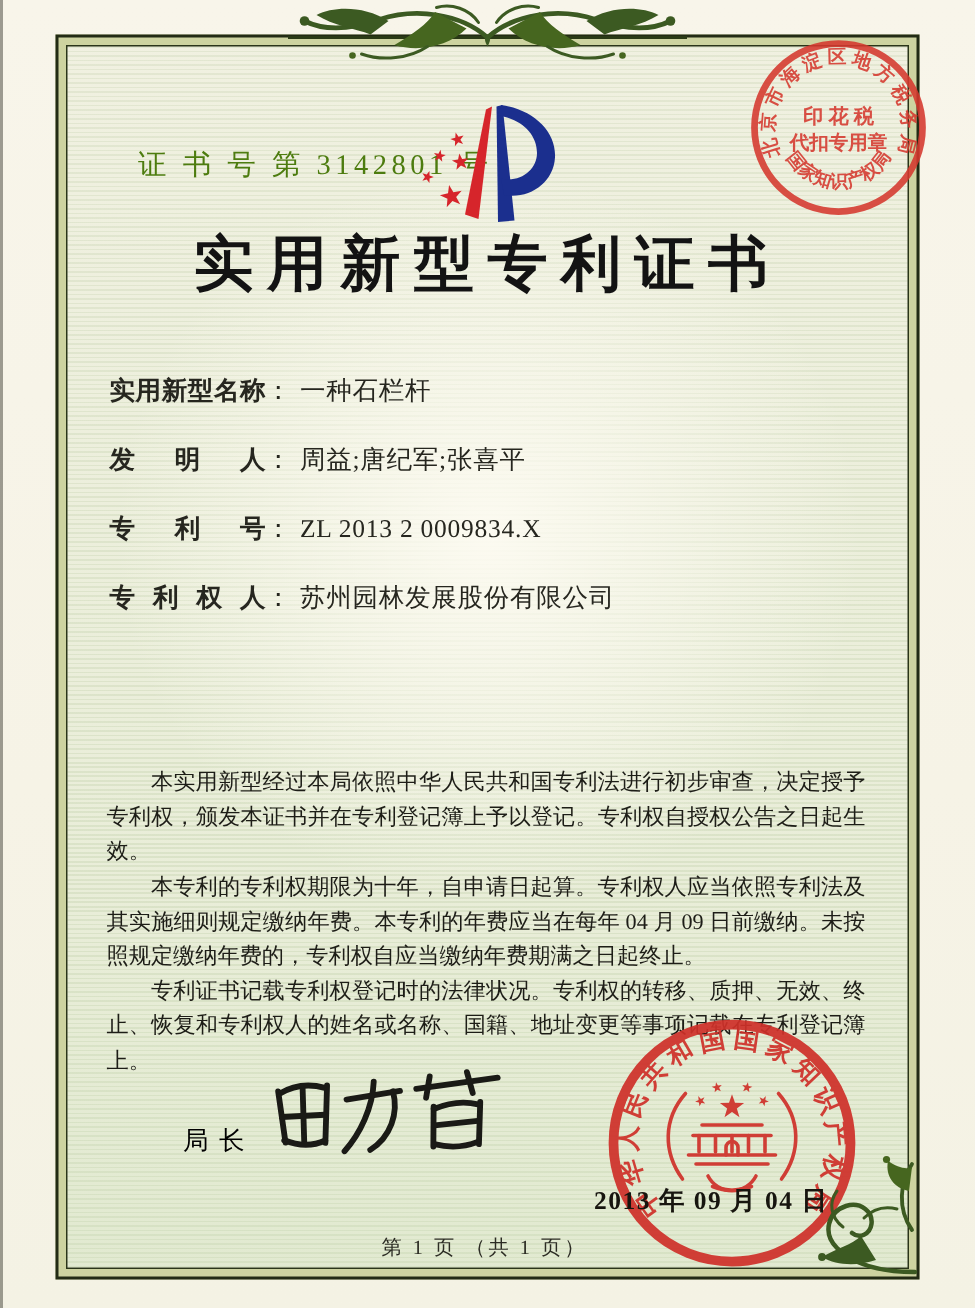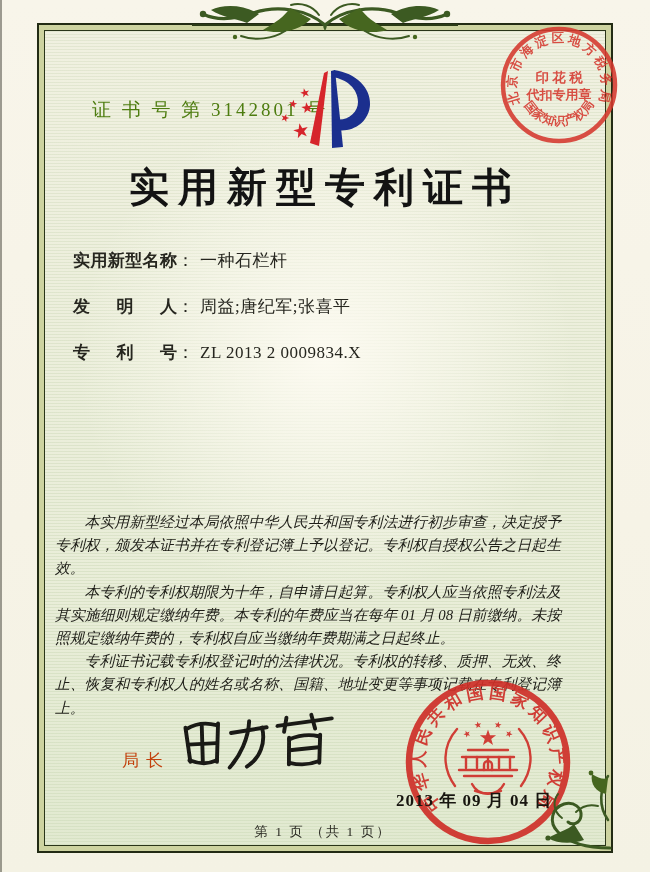--- a/index.html
+++ b/index.html
@@ -16,31 +16,31 @@
     border:1.5px solid #2a3519;
     background-color:#eef0df;
     background-image:
       radial-gradient(ellipse 62% 42% at 50% 40%, rgba(253,251,242,.95), rgba(253,251,242,0) 72%),
       linear-gradient(180deg, rgba(243,241,226,.45) 0%, rgba(225,233,206,.40) 70%, rgba(215,228,196,.55) 100%),
       repeating-linear-gradient(180deg, rgba(162,185,136,.32) 0px, rgba(162,185,136,.32) 1px, rgba(246,246,232,0) 1px, rgba(246,246,232,0) 3px);
   }
   .layer{position:absolute;left:0;top:0;width:650px;height:872px;z-index:2;}
   
   .cert-no{position:absolute;left:92px;top:97px;font-size:19px;color:#4d7c0f;letter-spacing:3px;}
-  .doc-title{position:absolute;left:37px;top:160px;width:576px;text-align:center;
+  .doc-title{position:absolute;left:37px;top:148px;width:576px;text-align:center;
     font-size:40px;font-weight:700;color:#131313;letter-spacing:9px;}
   .fields{position:absolute;left:73px;top:249px;width:520px;}
   .field-row{height:46px;font-size:17px;color:#26261f;white-space:nowrap;}
   .field-label{display:inline-block;width:104px;text-align:justify;text-align-last:justify;font-weight:bold;}
   .field-colon{display:inline-block;margin-right:6px;}
   .field-value{letter-spacing:.5px;}
-  .body-text{position:absolute;left:55px;top:511px;width:506px;
-    font-size:14.8px;line-height:23.2px;color:#1d1d17;text-align:justify;font-style:italic;}
+  .body-text{position:absolute;left:71px;top:511px;width:506px;
+    font-size:14.8px;line-height:23.2px;color:#1d1d17;text-align:justify;}
   .body-text p{margin:0;text-indent:2em;}
-  .signer-title{position:absolute;left:122px;top:749px;font-size:17px;color:#c2410c;letter-spacing:7px;}
+  .signer-title{position:absolute;left:122px;top:749px;font-size:17px;color:#000000;letter-spacing:7px;}
   .signature-svg{position:absolute;left:180px;top:702px;transform:rotate(-3deg);}
   .seal-date{position:absolute;left:396px;top:789px;font-size:17px;font-weight:600;
     color:#17150f;letter-spacing:1px;z-index:5;}
   .footer{position:absolute;left:37px;top:823px;width:572px;text-align:center;
     font-size:13.5px;color:#2c2c24;letter-spacing:2px;}
   
   .logo-svg{position:absolute;left:276px;top:66px;}
   .seal-svg{position:absolute;left:398px;top:672px;opacity:.92;z-index:4;}
   .tax-stamp-svg{position:absolute;left:498px;top:24px;opacity:.88;z-index:6;}
   .flourish-top{position:absolute;left:192px;top:1px;z-index:3;}
@@ -111,25 +111,28 @@
   <div class="fields">
     <div class="field-row">
       <span class="field-label">实用新型名称</span><span class="field-colon">：</span><span class="field-value">一种石栏杆</span>
     </div>
     <div class="field-row">
       <span class="field-label">发明人</span><span class="field-colon">：</span><span class="field-value">周益;唐纪军;张喜平</span>
     </div>
     <div class="field-row">
       <span class="field-label">专利号</span><span class="field-colon">：</span><span class="field-value">ZL 2013 2 0009834.X</span>
     </div>
+    <div class="field-row">
+      <span class="field-label">专利权人</span><span class="field-colon">：</span><span class="field-value">苏州园林发展股份有限公司</span>
+    </div>
   </div>
 
   <div class="body-text">
     <p>本实用新型经过本局依照中华人民共和国专利法进行初步审查，决定授予专利权，颁发本证书并在专利登记簿上予以登记。专利权自授权公告之日起生效。</p>
-    <p>本专利的专利权期限为十年，自申请日起算。专利权人应当依照专利法及其实施细则规定缴纳年费。本专利的年费应当在每年 01 月 08 日前缴纳。未按照规定缴纳年费的，专利权自应当缴纳年费期满之日起终止。</p>
+    <p>本专利的专利权期限为十年，自申请日起算。专利权人应当依照专利法及其实施细则规定缴纳年费。本专利的年费应当在每年 04 月 09 日前缴纳。未按照规定缴纳年费的，专利权自应当缴纳年费期满之日起终止。</p>
     <p>专利证书记载专利权登记时的法律状况。专利权的转移、质押、无效、终止、恢复和专利权人的姓名或名称、国籍、地址变更等事项记载在专利登记簿上。</p>
   </div>
 
   <div class="signer-title">局长</div>
   <svg class="signature-svg" width="156" height="78" viewBox="0 0 200 80">
     <g fill="none" stroke="#1a1a16" stroke-width="5" stroke-linecap="round" stroke-linejoin="round">
       <path d="M8,18 L12,62"></path>
       <path d="M9,20 C22,13 36,13 48,17"></path>
       <path d="M50,15 L46,64"></path>
       <path d="M10,40 L47,40"></path>

